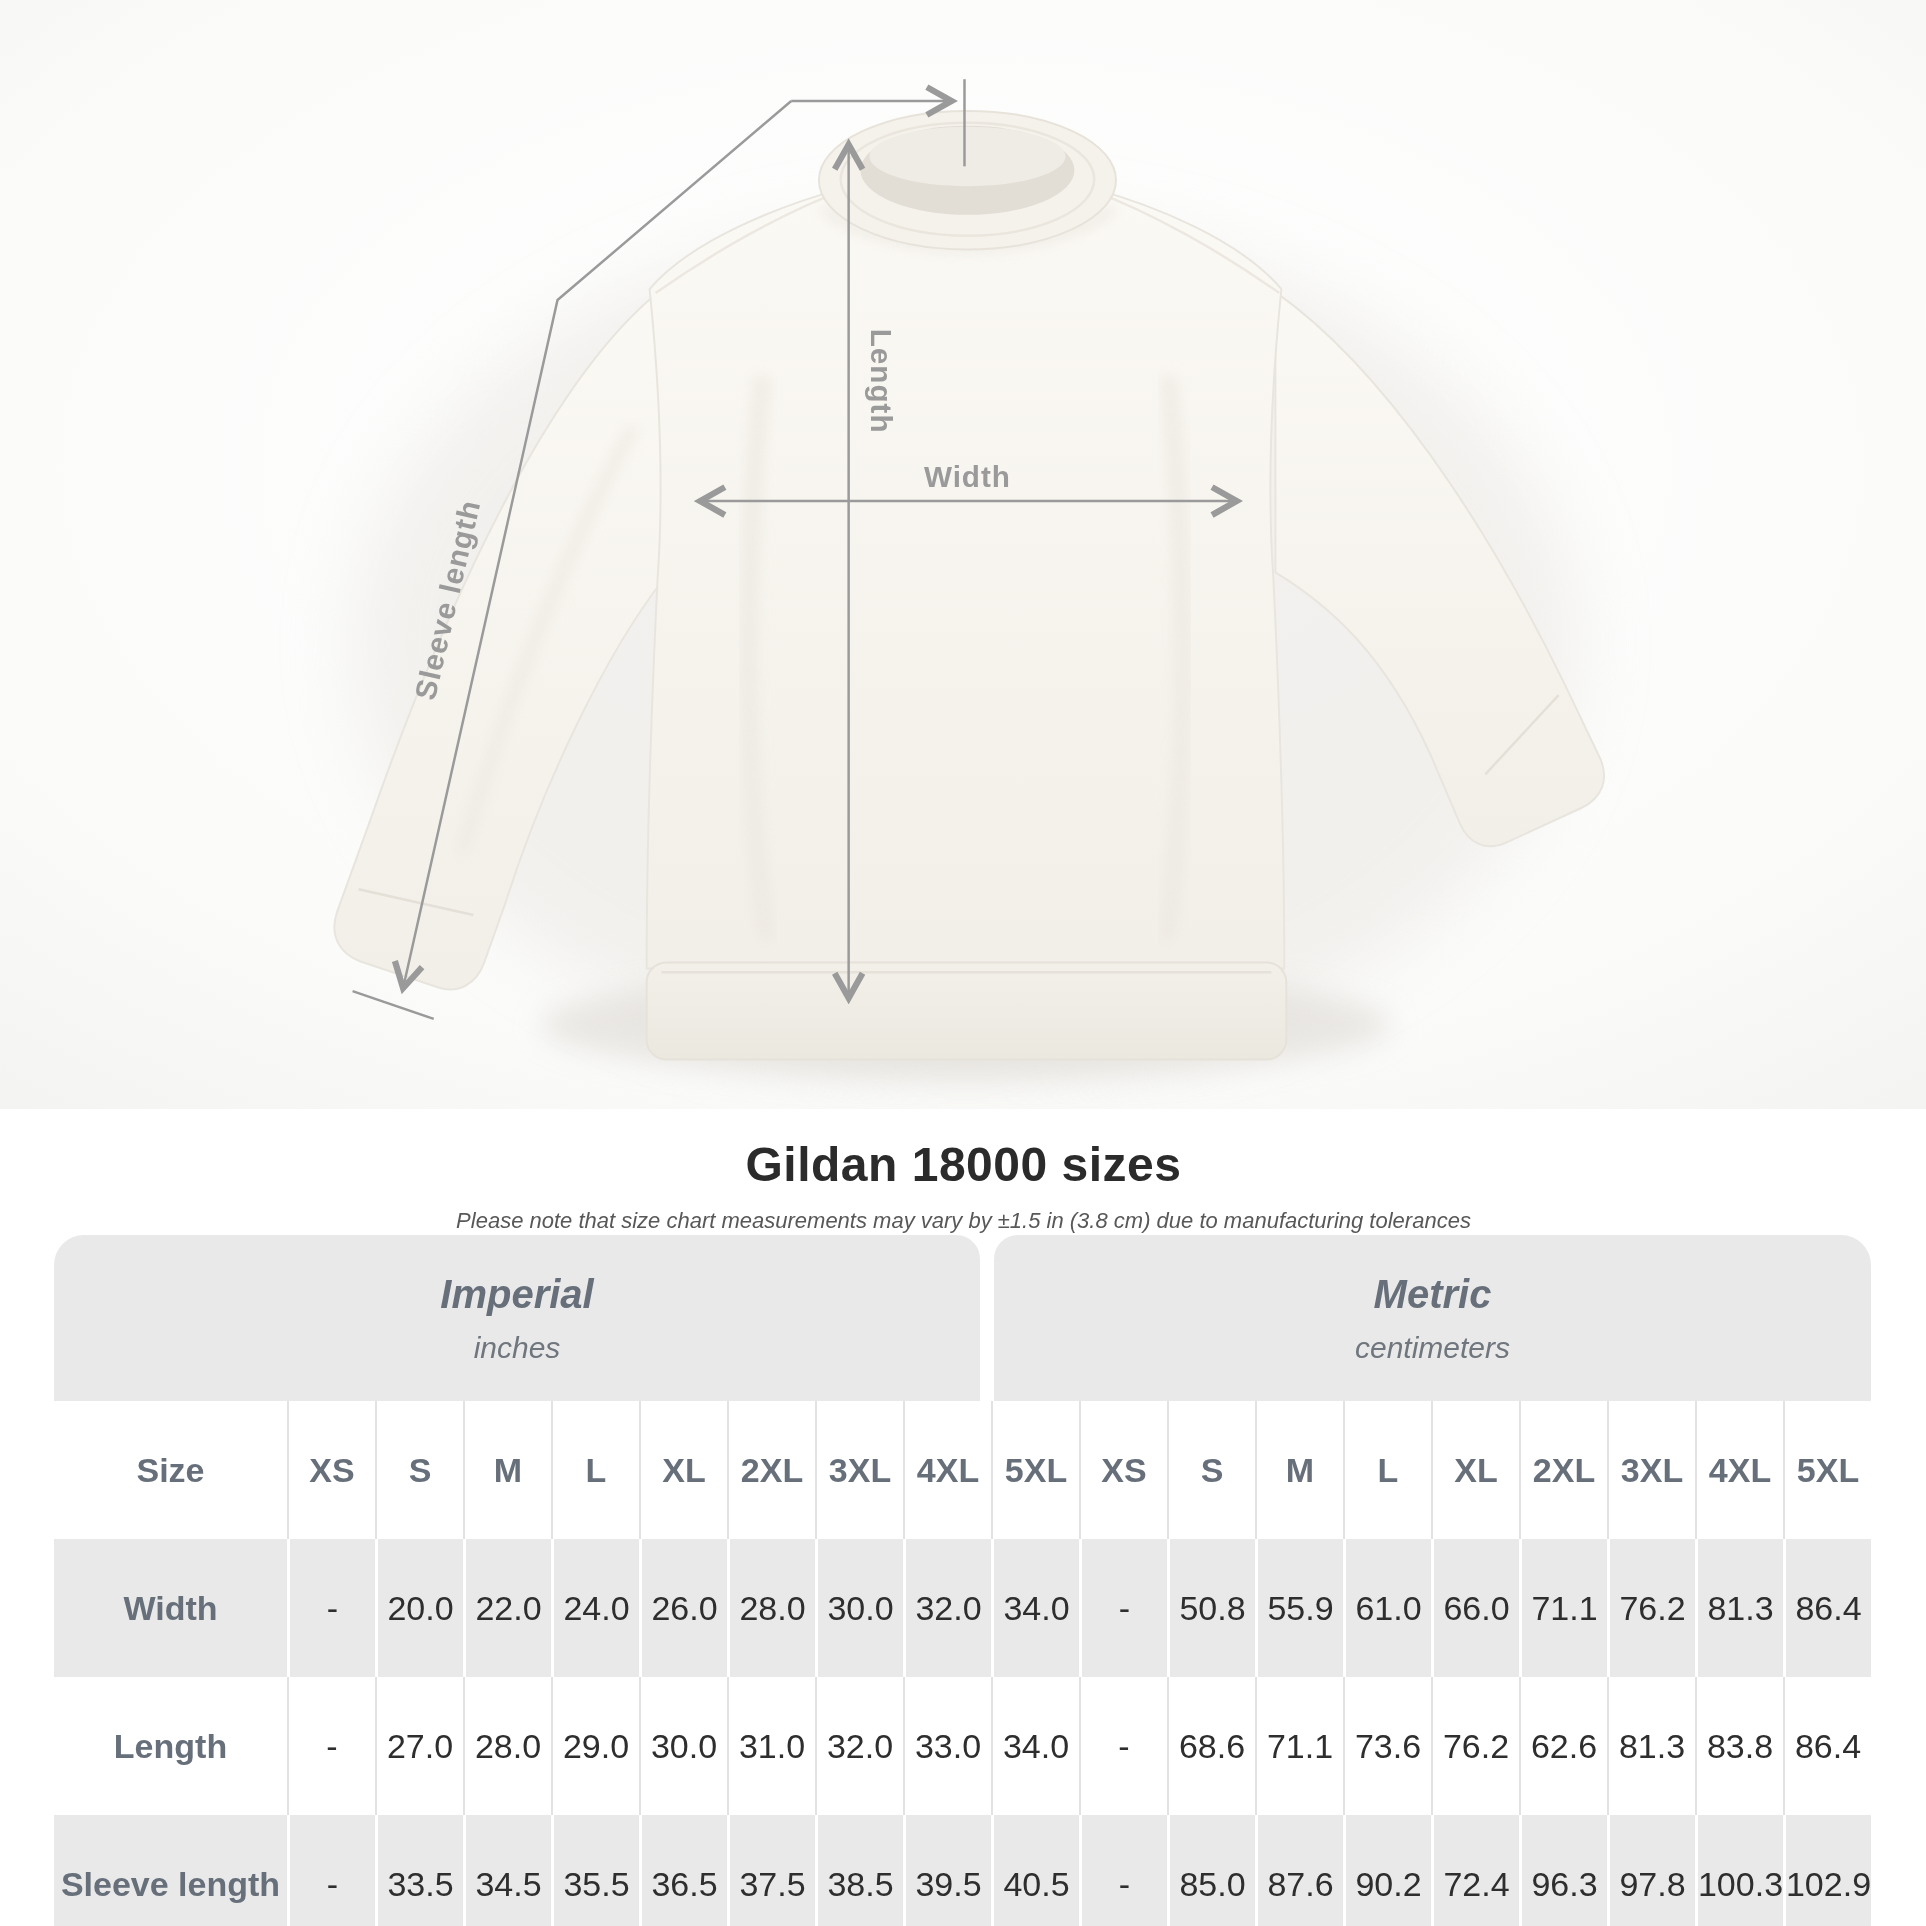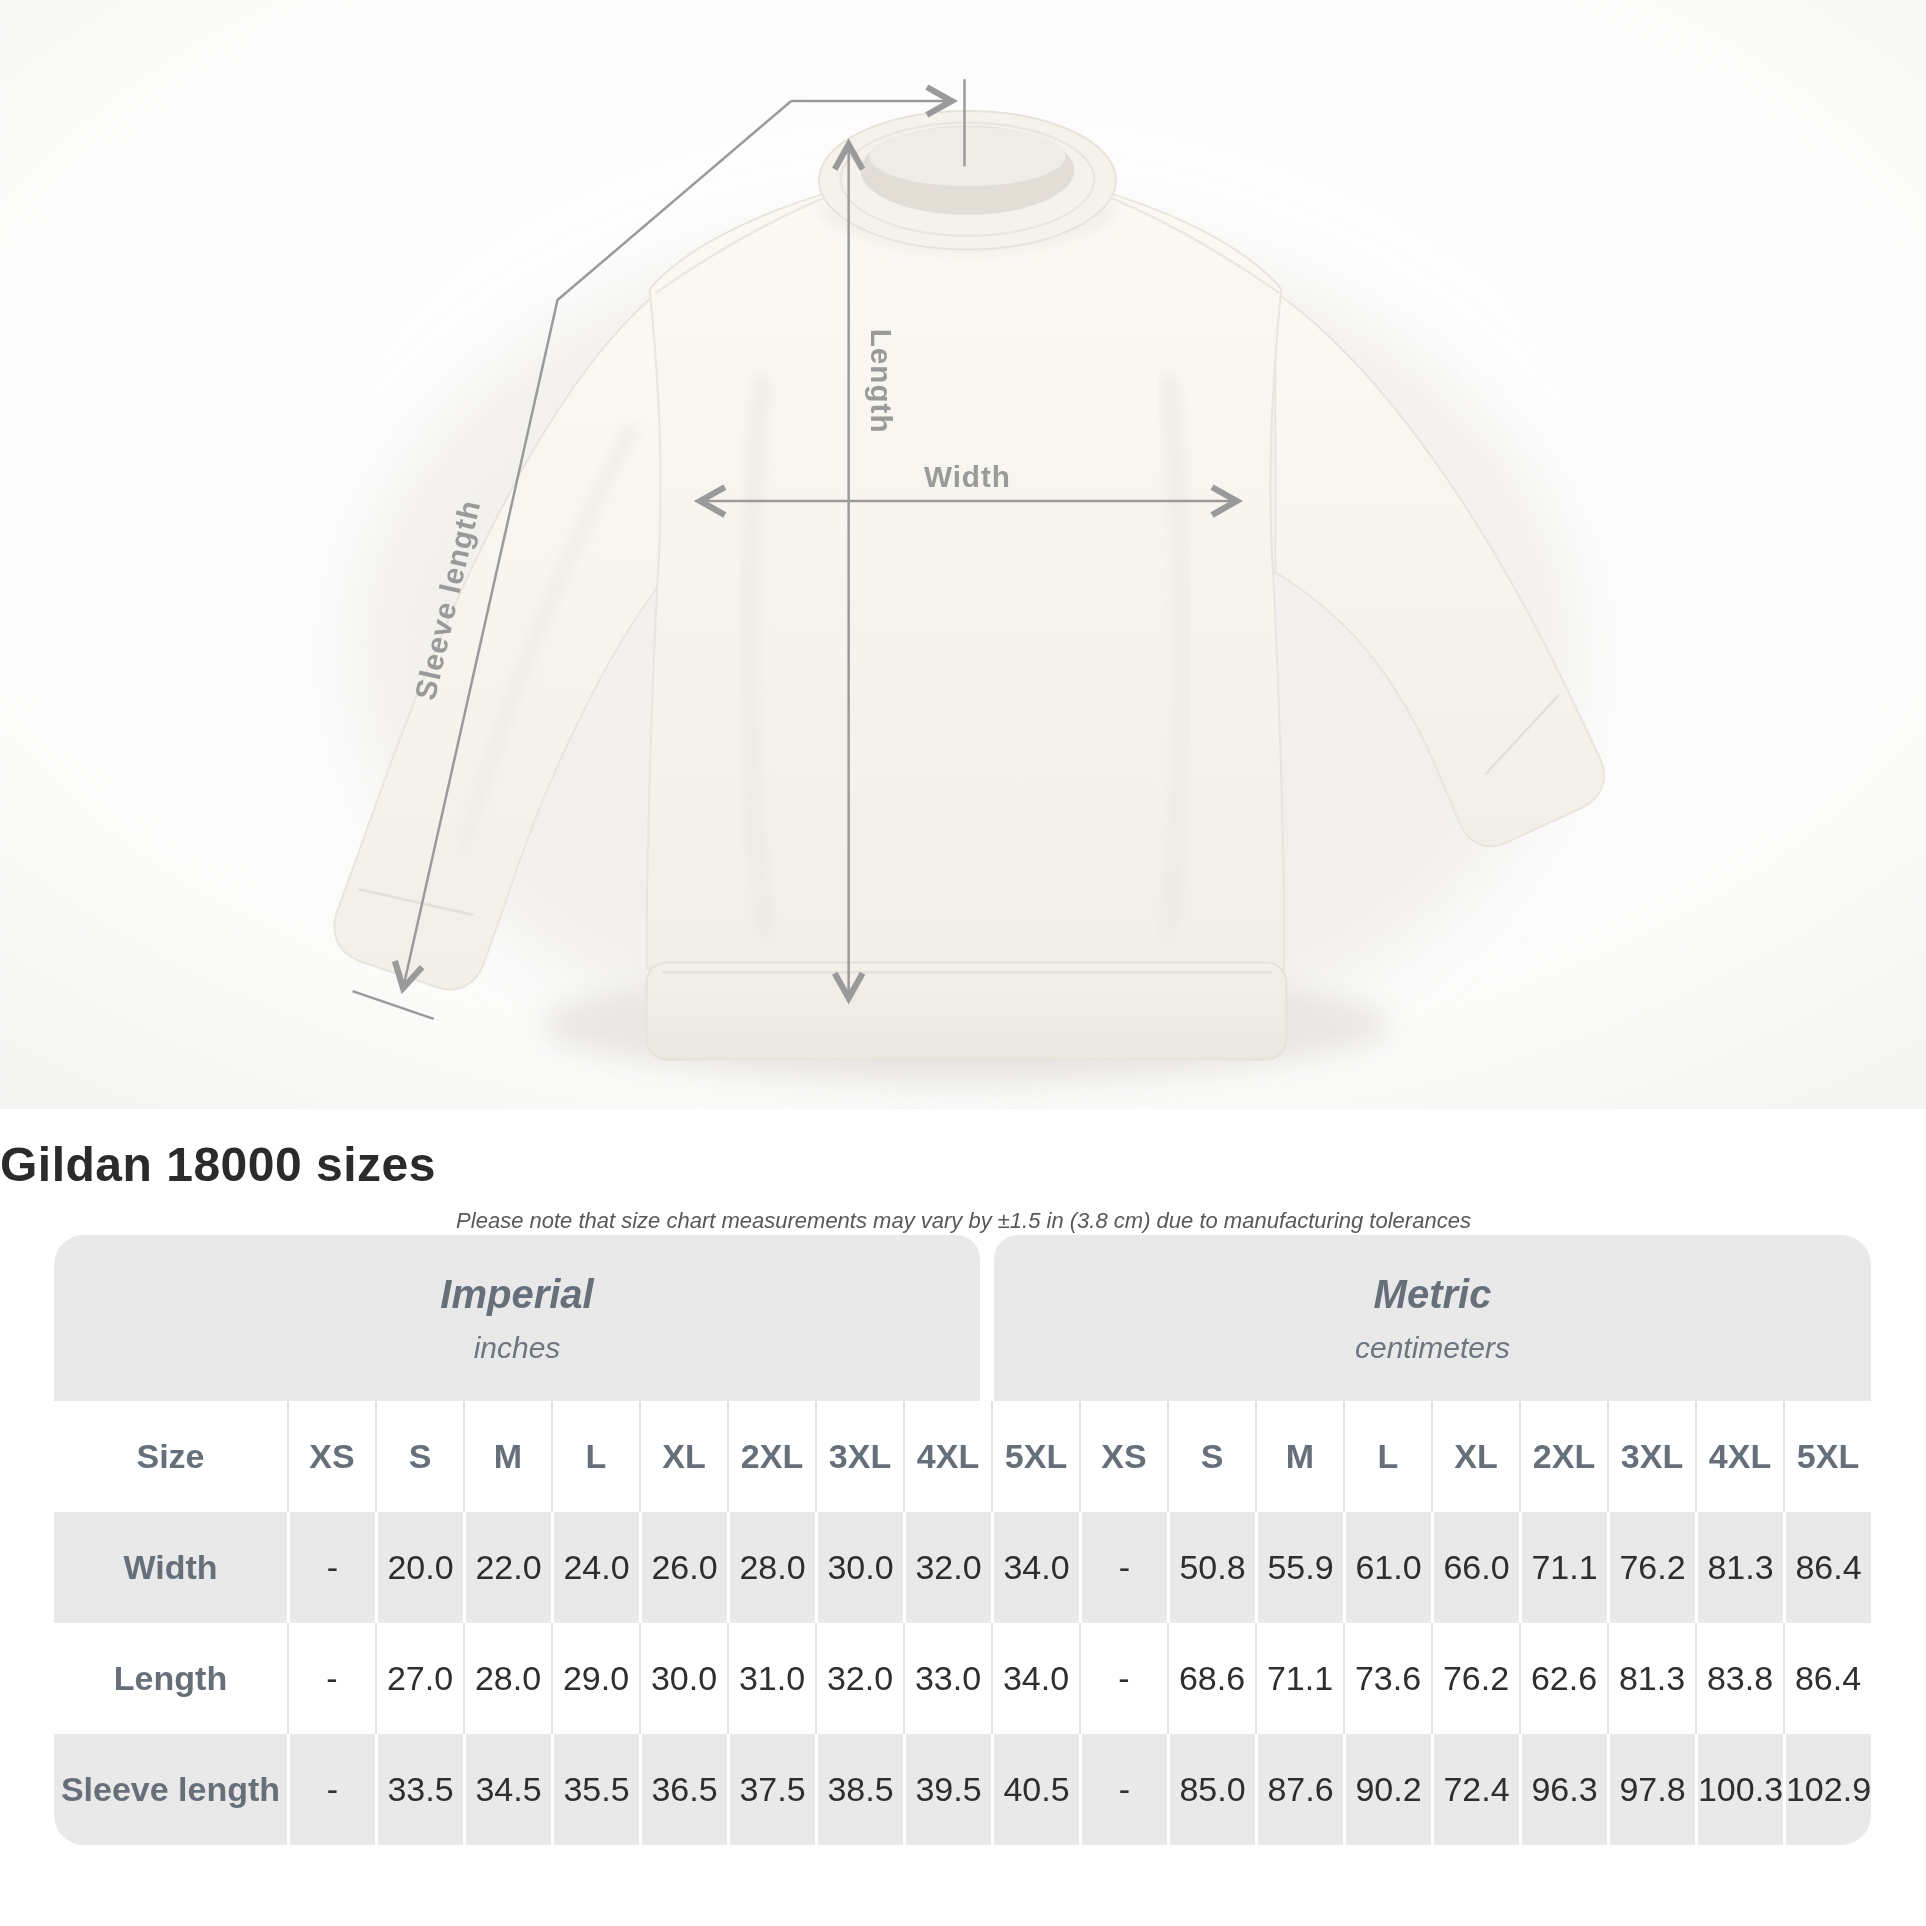--- a/index.html
+++ b/index.html
@@ -1,31 +1,31 @@
 <!DOCTYPE html>
 <html><head>
 <meta charset="utf-8">
 <style>
   html,body{margin:0;padding:0;background:#fff;}
   .page{position:relative;width:1927px;height:1927px;background:#ffffff;overflow:hidden;
         font-family:"Liberation Sans",sans-serif;}
   .photo-svg{position:absolute;top:0;left:0;display:block;}
-  .chart-title{position:absolute;top:1137px;left:0;width:1927px;
+  .chart-title{position:absolute;top:1137px;left:0;width:1927px;text-align:center;
         font-size:48px;font-weight:bold;color:#2b2b2b;letter-spacing:0.5px;}
   .chart-subtitle{position:absolute;top:1208px;left:0;width:1927px;text-align:center;
         font-size:22px;font-style:italic;color:#585858;}
   .size-table{position:absolute;left:54px;top:1235px;width:1817px;border-radius:30px;overflow:hidden;}
   .group-row{display:flex;height:166px;column-gap:14px;background:#ffffff;}
   .group{background:#e9e9e9;display:flex;flex-direction:column;align-items:center;justify-content:center;
          row-gap:14px;border-radius:24px 24px 0 0;}
   .group.imperial{width:926px;}
   .group.metric{flex:1;}
   .g-label{font-size:40px;font-weight:bold;font-style:italic;color:#67707a;}
   .g-unit{font-size:30px;font-style:italic;color:#6f767d;}
-  .t-row{display:grid;grid-template-columns:233px repeat(18,1fr);height:111px;}
+  .t-row{display:grid;grid-template-columns:233px repeat(18,1fr);height:138px;}
   .t-row.plain{background:#ffffff;}
   .t-row.stripe{background:#e9e9e9;}
   .cell{display:flex;align-items:center;justify-content:center;font-size:34px;color:#2e2e2e;
         overflow:hidden;white-space:nowrap;}
   .t-row.plain .cell + .cell{border-left:2px solid #e2e2e2;}
   .t-row.stripe .cell + .cell{border-left:3px solid #ffffff;}
   .cell.hdr,.cell.lbl{font-weight:bold;color:#67707a;}
   .diagram-label{fill:#9a9a9a;font-size:30px;font-weight:bold;font-family:"Liberation Sans",sans-serif;
         letter-spacing:1px;}
 </style>

